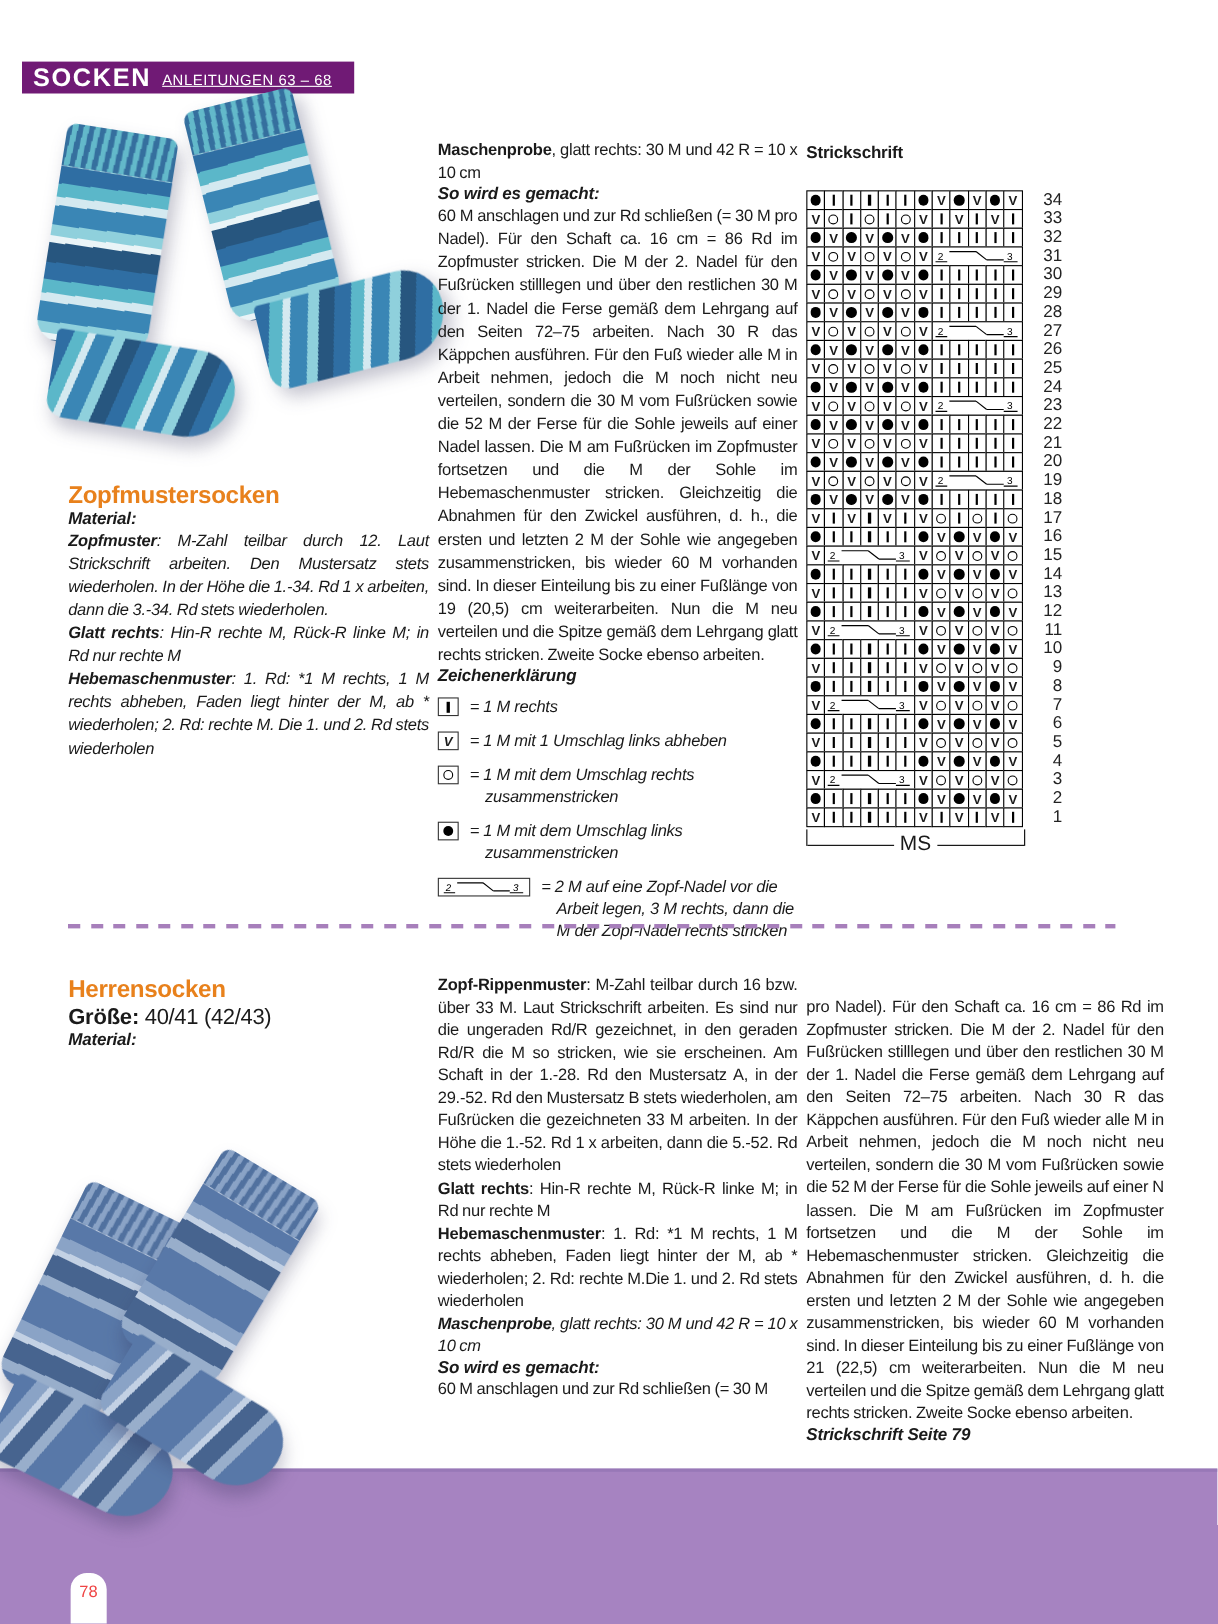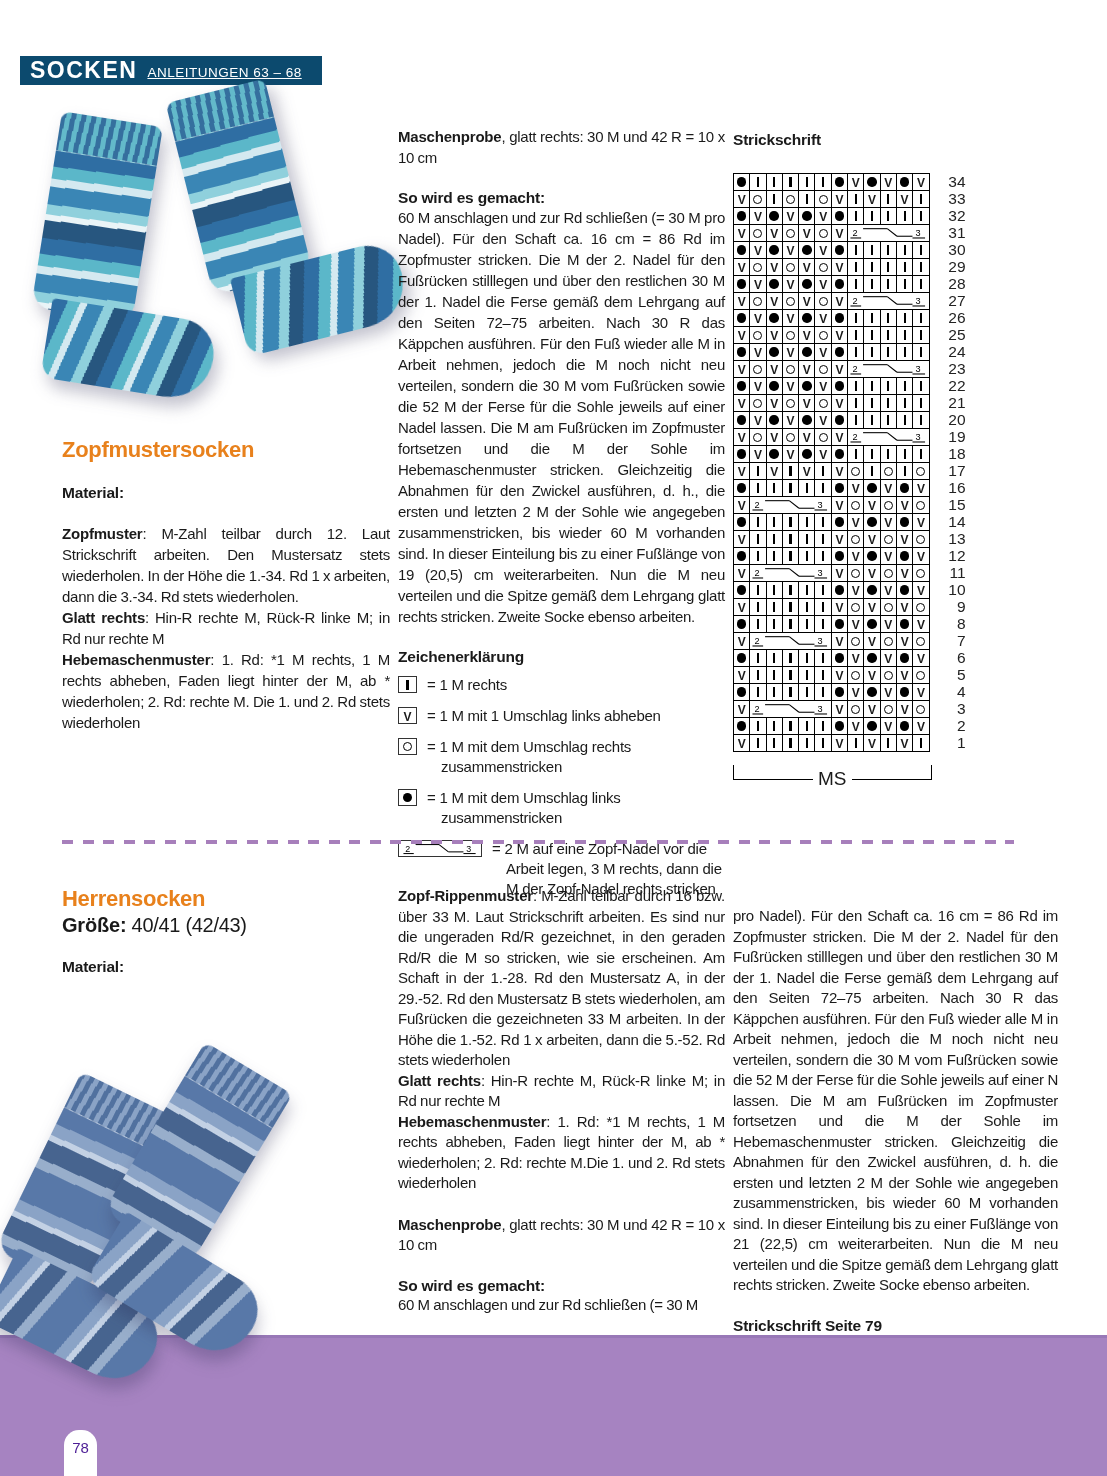--- a/index.html
+++ b/index.html
@@ -1,30 +1,30 @@
 <!DOCTYPE html>
 <html><head>
 <meta charset="utf-8">
 <style>
   html,body{margin:0;padding:0;background:#fff;}
   .page{position:relative;width:1107px;height:1476px;background:#fff;overflow:hidden;
         font-family:"Liberation Sans",sans-serif;color:#1a1a1a;}
 
   
-  .header-bar{position:absolute;left:20px;top:56px;width:302px;height:29px;background:#0c4a6e;
+  .header-bar{position:absolute;left:20px;top:56px;width:302px;height:29px;background:#701a75;
               display:flex;align-items:center;gap:10px;padding-left:10px;box-sizing:border-box;}
   .header-title{font-size:23px;font-weight:bold;color:#fff;letter-spacing:1.5px;line-height:1;}
   .header-sub{font-size:13.5px;color:#fff;letter-spacing:.5px;padding-top:3px;text-decoration:underline;}
 
   
   .body-text{font-size:15px;line-height:21px;text-align:justify;letter-spacing:-.25px;word-spacing:-.5px;}
   .subhead{font-weight:bold;font-size:15.5px;letter-spacing:-.2px;}
   .sect-title{font-size:22px;font-weight:bold;color:#e8811c;margin:0;letter-spacing:-.3px;}
   .size-line{font-size:20px;margin-top:2px;letter-spacing:-.3px;}
-  .para-gap{margin-top:21px;}
+  .para-gap{font-style:italic;}
   .small-gap{margin-top:2px;}
 
   
   .abs{position:absolute;}
   #p1-left{left:62px;top:437px;width:328px;}
   #mid-top{left:398px;top:126px;width:327px;}
   #chart-block{left:733px;top:131px;}
   #p2-left{left:62px;top:886px;width:328px;}
   #p2-mid{left:398px;top:886px;width:327px;}
   #p2-right{left:733px;top:886px;width:325px;}
@@ -33,44 +33,44 @@
 
   
   .divider{position:absolute;left:62px;top:840px;width:952px;height:3.5px;
            background:repeating-linear-gradient(90deg,#a77fbb 0 11px,transparent 11px 20.5px);}
 
   
   .band{position:absolute;left:0;top:1335px;width:1107px;height:141px;background:#a683c1;z-index:1;}
   .band::before{content:"";position:absolute;left:0;top:0;width:100%;height:3px;background:#8d6fae;opacity:.55;}
   .page-tab{position:absolute;left:64px;top:1430px;width:33px;height:46px;background:#fff;
             border-radius:15px 15px 0 0;z-index:5;display:flex;justify-content:center;
-            padding-top:9px;box-sizing:border-box;font-size:15px;color:#4c1d95;}
+            padding-top:9px;box-sizing:border-box;font-size:15px;color:#ef4444;}
 
   
   .chart-row{display:flex;align-items:center;margin-top:-1px;}
   .chart-row:first-child{margin-top:0;}
   .cells{display:flex;}
   .cc{box-sizing:border-box;width:17.3px;height:17.5px;border:1px solid #000;margin-left:-1px;
       display:flex;align-items:center;justify-content:center;background:#fff;}
   .cc:first-child{margin-left:0;}
   .cc.cable{width:82.5px;}
   .rownum{font-size:15.5px;margin-left:10px;width:26px;text-align:right;color:#222;}
   .sym-line{width:2.2px;height:10px;background:#000;}
   .sym-v{font-size:12px;font-weight:bold;line-height:1;transform:translateY(.5px);}
   .sym-o{width:9px;height:9px;border:1.7px solid #000;border-radius:50%;box-sizing:border-box;}
   .sym-dot{width:9.5px;height:9.5px;background:#000;border-radius:50%;}
   .ms-bracket{width:196.6px;height:15px;border-left:1.5px solid #000;border-right:1.5px solid #000;
-              display:flex;align-items:flex-end;margin-top:13px;}
+              display:flex;align-items:flex-end;margin-top:2px;}
   .ms-seg{flex:1;height:1.5px;background:#000;}
   .ms-label{font-size:19px;padding:0 5px;line-height:1;transform:translateY(8px);background:#fff;}
   #chart-title{margin-bottom:24px;}
 
   
   #legend-items{margin-top:9px;}
-  .legend-row{display:flex;gap:10px;margin-bottom:11px;align-items:flex-start;}
+  .legend-row{display:flex;gap:10px;margin-bottom:11px;align-items:flex-start;font-style:italic;}
   .legend-sym{flex:none;box-sizing:border-box;width:19px;height:17px;border:1.2px solid #333;
               display:flex;align-items:center;justify-content:center;margin-top:1px;background:#fff;}
   .legend-sym.cable{width:84px;}
   .legend-text{flex:1;font-size:15px;line-height:20px;letter-spacing:-.25px;
                padding-left:14px;text-indent:-14px;}
 
   
   .photo{position:absolute;}
   #photo-top{left:28px;top:92px;width:365px;height:345px;}
   #photo-bottom{left:25px;top:1052px;width:390px;height:400px;z-index:3;}

